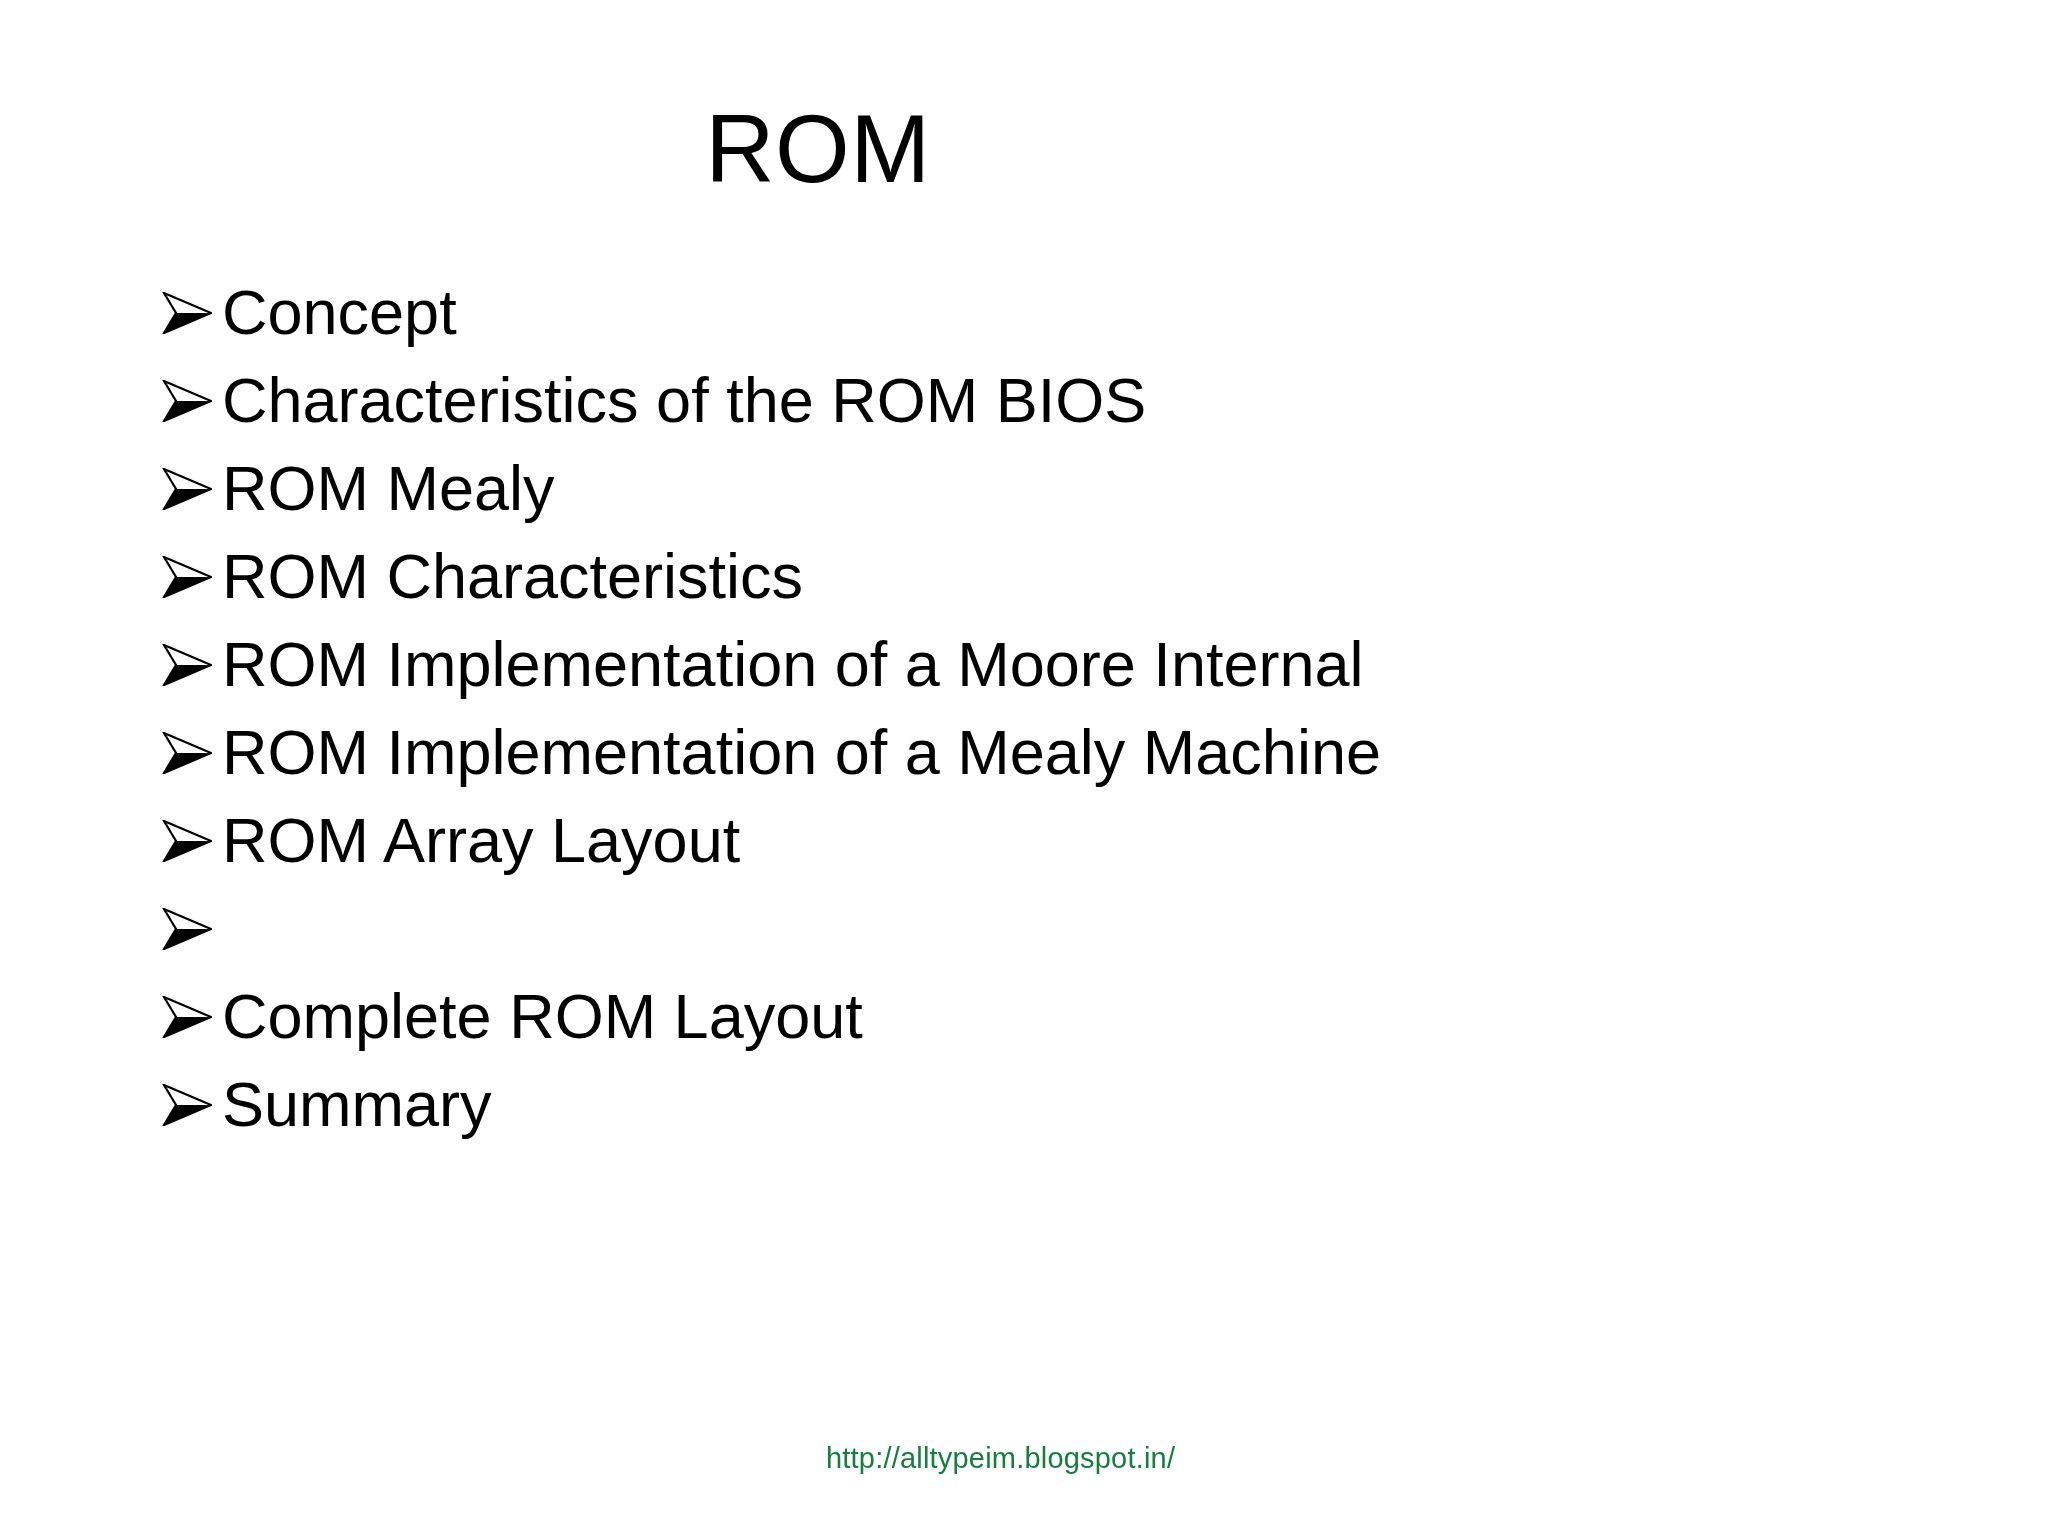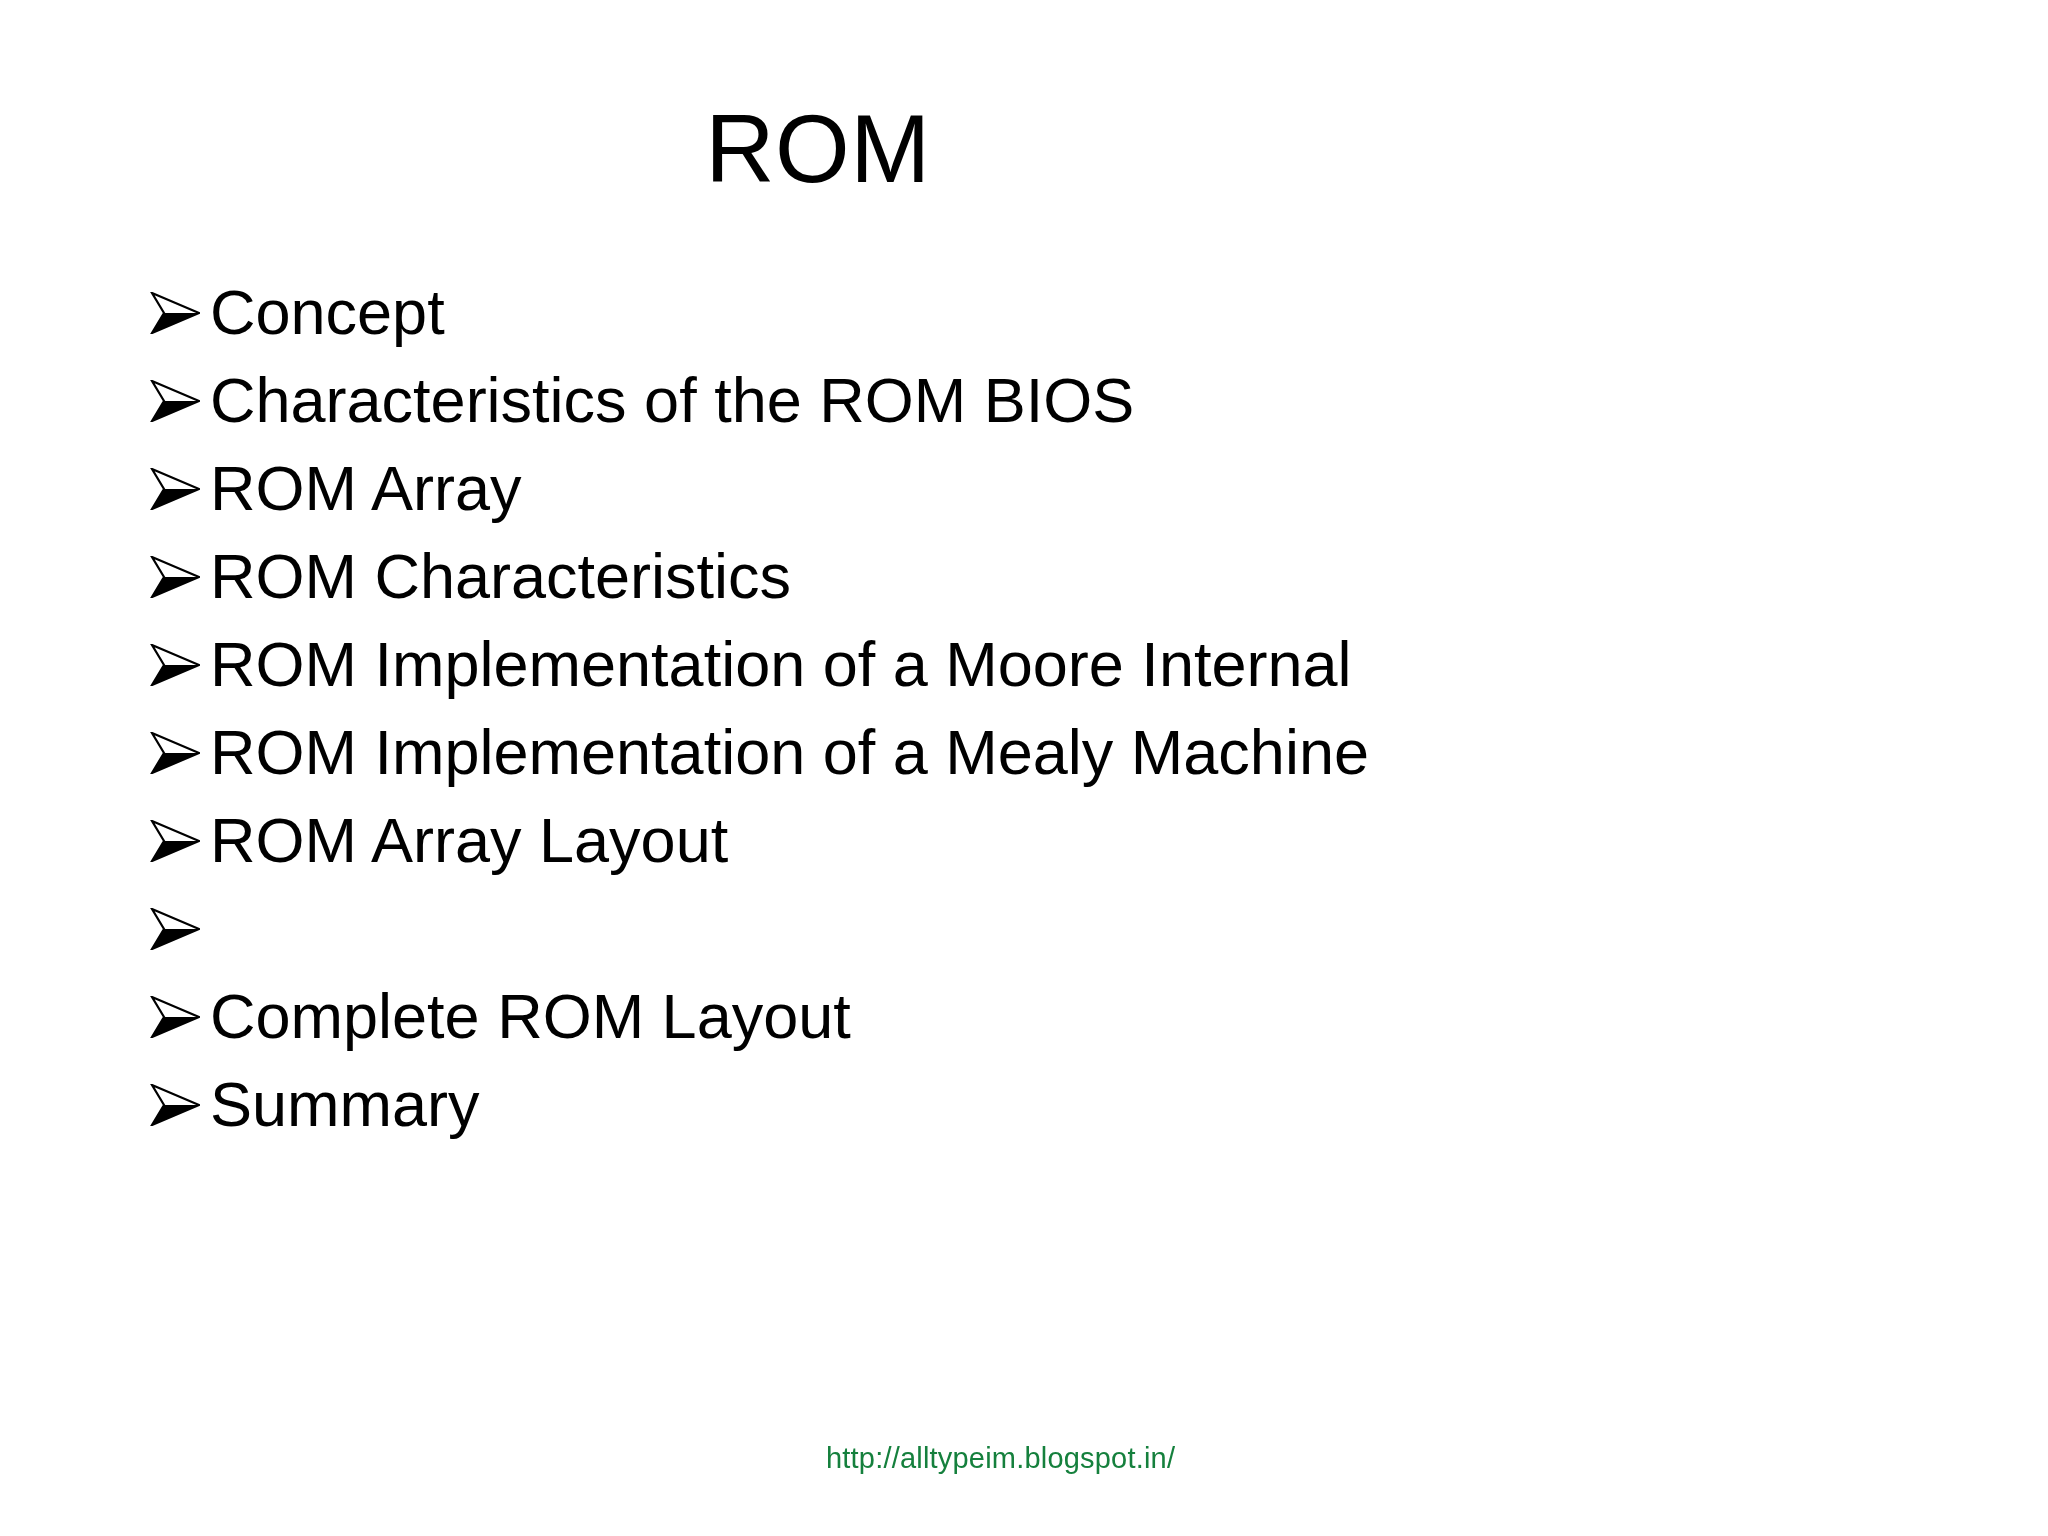--- a/index.html
+++ b/index.html
@@ -30,21 +30,21 @@
     line-height: 1.1;
     font-weight: 400;
     letter-spacing: 0.5px;
     color: #000000;
     white-space: nowrap;
   }
 
   
   .bullet-list {
     position: absolute;
-    left: 144px;
+    left: 156px;
     top: 268px;
     width: 1820px;
     margin: 0;
     padding: 0;
     list-style: none;
   }
   .bullet-item {
     position: relative;
     display: flex;
     align-items: flex-start;
@@ -118,21 +118,21 @@
       <span class="bullet-text">Characteristics of the ROM BIOS</span>
     </li>
 
     <li class="bullet-item">
       <span class="bullet-marker">
         <svg viewBox="0 0 50 42" xmlns="http://www.w3.org/2000/svg" aria-hidden="true">
           <polygon points="2,1 49,21 2,41 14,21" fill="none" stroke="#000000" stroke-width="2.2" stroke-linejoin="miter"></polygon>
           <polygon points="14,21 49,21 2,41" fill="#000000"></polygon>
         </svg>
       </span>
-      <span class="bullet-text">ROM Array</span>
+      <span class="bullet-text">ROM Mealy</span>
     </li>
 
 
     <li class="bullet-item">
       <span class="bullet-marker">
         <svg viewBox="0 0 50 42" xmlns="http://www.w3.org/2000/svg" aria-hidden="true">
           <polygon points="2,1 49,21 2,41 14,21" fill="none" stroke="#000000" stroke-width="2.2" stroke-linejoin="miter"></polygon>
           <polygon points="14,21 49,21 2,41" fill="#000000"></polygon>
         </svg>
       </span>

